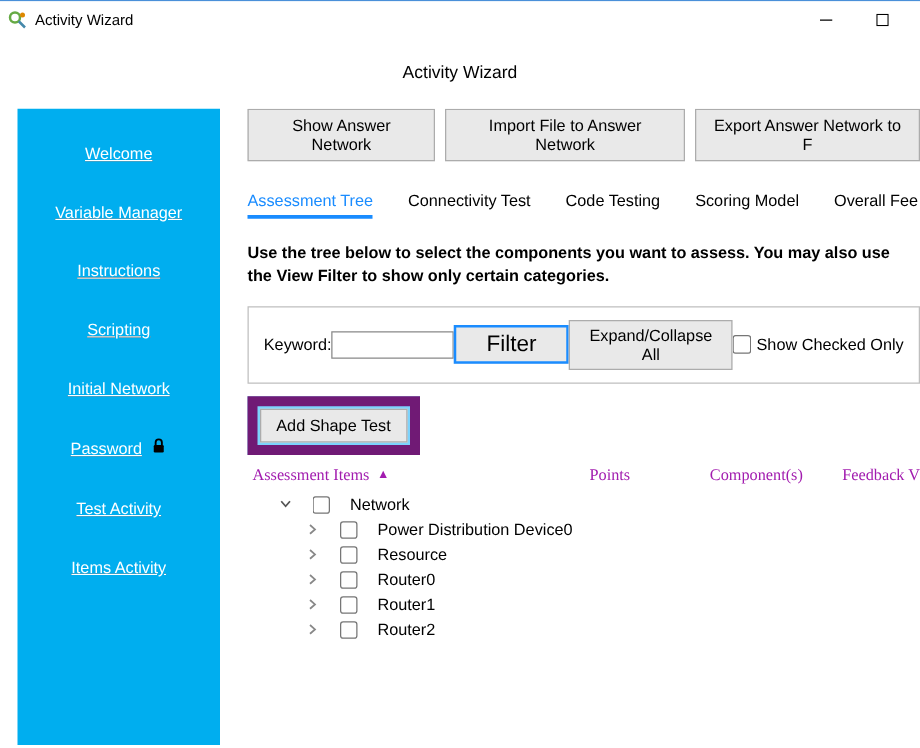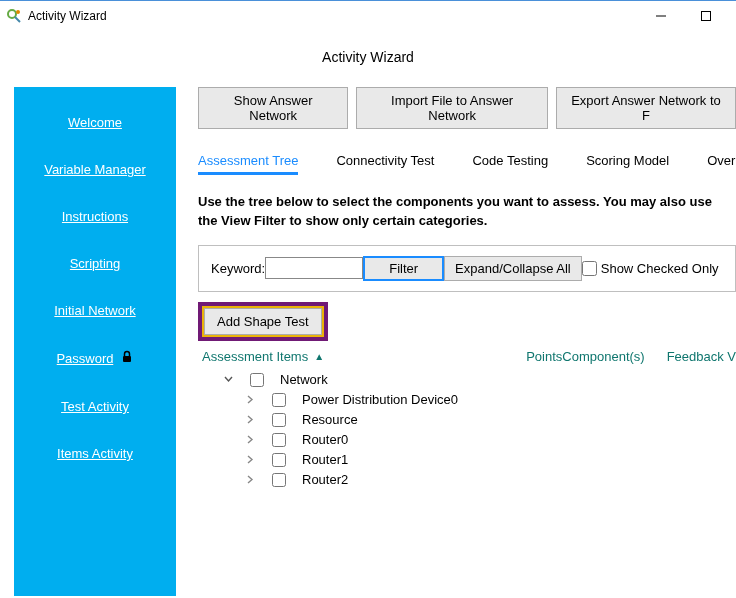--- a/index.html
+++ b/index.html
@@ -83,21 +83,21 @@
   }
   .btn {
     background: #e9e9e9;
     border: 1px solid #acacac;
     padding: 5px 12px;
     font-size: 13px;
     cursor: pointer;
   }
   .tabs {
     display: flex;
-    gap: 38px;
+    gap: 28px;
     border-bottom: 0;
     margin-bottom: 18px;
   }
   .tab {
     font-size: 13px;
     padding-bottom: 4px;
     cursor: pointer;
     white-space: nowrap;
   }
   .tab.active {
@@ -123,54 +123,55 @@
     width: 98px;
     height: 22px;
     border: 1px solid #888;
     padding: 2px 4px;
     font-size: 13px;
   }
   .filter-btn {
     background: #e9e9e9;
     border: 2px solid #1a8cff;
     padding: 3px 24px;
-    font-size: 13px;
+    font-size: 18px;
     cursor: pointer;
   }
   .expand-btn {
     background: #e9e9e9;
     border: 1px solid #acacac;
     padding: 4px 10px;
     font-size: 13px;
     cursor: pointer;
   }
   .check-label {
     display: flex;
     align-items: center;
     gap: 4px;
     font-size: 13px;
     white-space: nowrap;
   }
   .check-label input { width: 15px; height: 15px; margin:0; }
   .highlight-wrap {
-    border: 4px solid #701a75;
+    border: 8px solid #701a75;
     display: inline-block;
     padding: 2px;
     margin-bottom: 6px;
-    background: #eab308;
+    background: #7dd3fc;
   }
   .highlight-wrap .btn { margin:0; }
   .tree-header {
     display: flex;
     font-size: 13px;
     padding: 2px 0 4px 4px;
-    color: #0f766e;
+    color: #a21caf;
+    font-family: Liberation Serif, serif;
   }
   .tree-header .col1 { width: 280px; display:flex; align-items:center; gap:6px;}
-  .tree-header .col2 { width: 100px; text-align: right; }
+  .tree-header .col2 { width: 100px; }
   .tree-header .col3 { width: 110px; }
   .tree-header .col4 { flex:1; white-space:nowrap;}
   .sort-arrow { font-size: 10px; }
   .tree {
     font-size: 13px;
     padding: 2px 0 0 6px;
   }
   .tree-row {
     display: flex;
     align-items: center;

